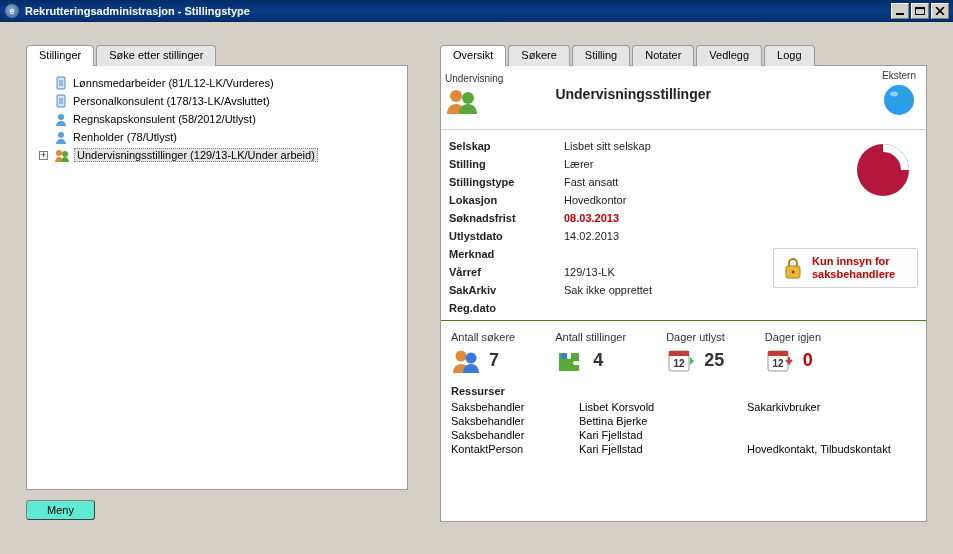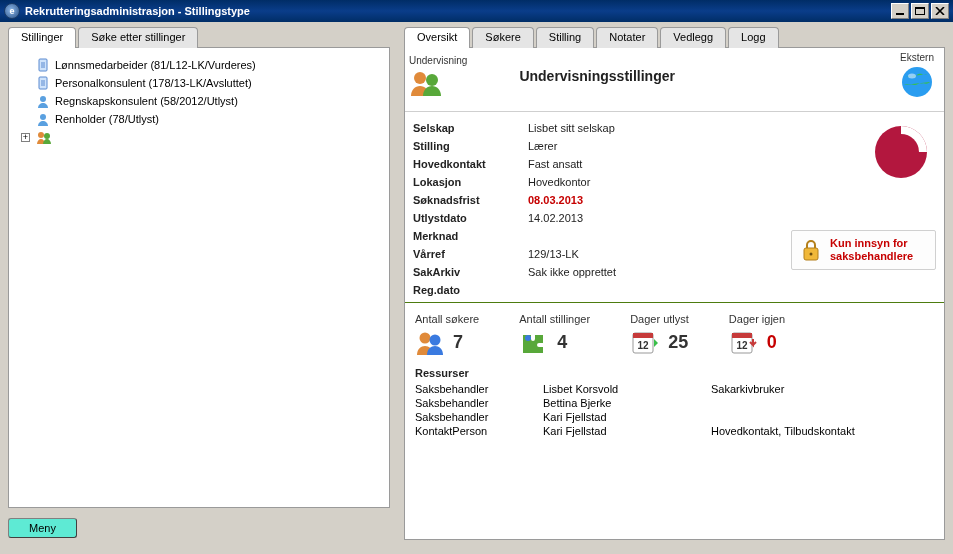--- a/index.html
+++ b/index.html
@@ -34,22 +34,22 @@
   .win-btn {
     width: 18px; height: 16px;
     background: #d4d0c8;
     border: 1px solid #808080;
     border-top-color:#fff;border-left-color:#fff;
     display:flex;align-items:center;justify-content:center;
     font-size:9px; color:#000;
   }
   .app-body {
     display:flex;
-    gap: 6px;
-    padding: 4px;
+    gap: 24px;
+    padding: 22px;
     height: 526px;
   }
   .left-panel { width: 390px; display:flex; flex-direction:column; }
   .right-panel { flex:1; display:flex; flex-direction:column; }
 
   .tab-row {
     display:flex;
     position:relative;
     top: 1px;
     z-index:2;
@@ -204,20 +204,21 @@
         <li class="sel">
           <span class="expander">+</span>
           <span class="ico">
             <svg width="16" height="14">
                 <circle cx="5" cy="5" r="3" fill="#e08a3a"></circle>
                 <circle cx="11" cy="6" r="3" fill="#58a83a"></circle>
                 <path d="M1 14c0-3 2-5 4-5s4 2 4 5" fill="#e08a3a"></path>
                 <path d="M7 14c0-3 2-5 4-5s4 2 4 5" fill="#58a83a"></path>
               </svg>
           </span>
+          <span class="lbl">Undervisningsstillinger (129/13-LK/Under arbeid)</span>
         </li>
       </ul>
     </div>
     <div class="bottom-bar">
       <span class="btn">Meny</span>
     </div>
   </div>
 
   <div class="right-panel">
     <div class="tab-row">
@@ -266,21 +267,21 @@
                 <circle cx="35" cy="30" r="26" fill="#b3173e"></circle>
                 <path d="M35 4 A26 26 0 0 1 61 30 L35 30 Z" fill="#fff"></path>
                 <path d="M35 12 A18 18 0 0 1 53 30 L35 30 Z" fill="#b3173e"></path>
               </svg>
           </span>
         </div>
 
         <div class="dlabel">Stilling</div>
         <div class="dval">Lærer</div>
 
-        <div class="dlabel">Hovedkontakt</div>
+        <div class="dlabel">Stillingstype</div>
         <div class="dval">Fast ansatt</div>
 
         <div class="dlabel">Lokasjon</div>
         <div class="dval">Hovedkontor</div>
 
         <div class="dlabel">Søknadsfrist</div>
         <div class="dval red">08.03.2013</div>
 
         <div class="dlabel">Utlystdato</div>
         <div class="dval">14.02.2013</div>

